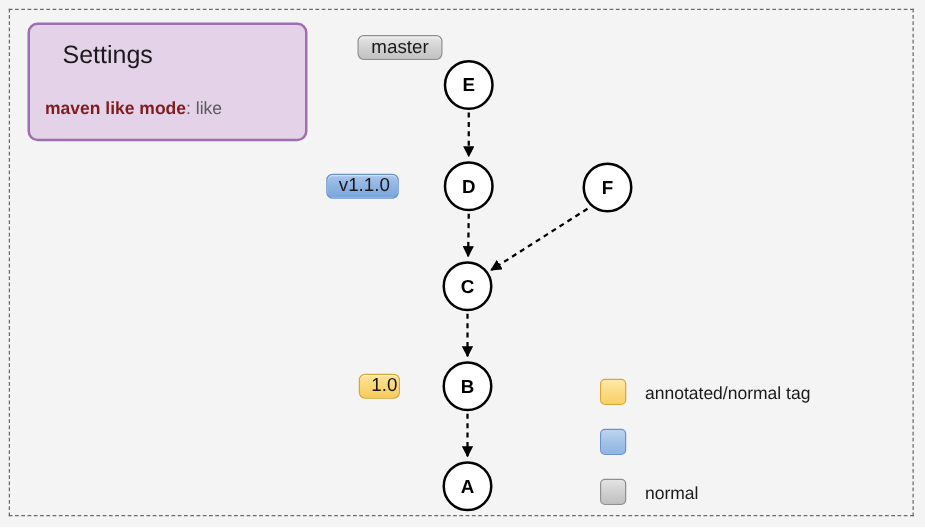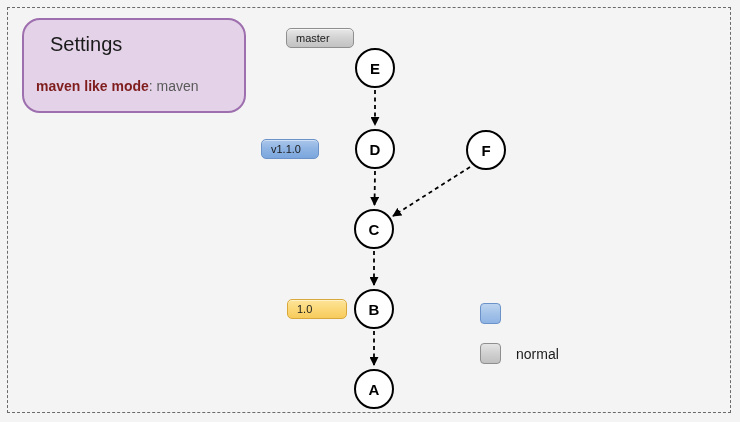--- a/index.html
+++ b/index.html
@@ -29,21 +29,21 @@
 
   
   #settings-panel {
     position: absolute;
     left: 22px;
     top: 18px;
     width: 224px;
     height: 95px;
     background: #e3d2e8;
     border: 2px solid #9e6fae;
-    border-radius: 18px;
+    border-radius: 8px;
     box-sizing: border-box;
   }
   #settings-title {
     position: absolute;
     left: 26px;
     top: 13px;
     font-size: 20px;
     color: #1a1a1a;
     white-space: nowrap;
   }
@@ -90,25 +90,25 @@
     z-index: 1;
   }
 
   
   .ref {
     position: absolute;
     height: 20px;
     line-height: 18px;
     padding: 0 9px;
     border-radius: 5px;
-    font-size: 11px;
+    font-size: 15px;
     color: #1a1a1a;
     box-sizing: border-box;
     white-space: nowrap;
-    text-align: left;
+    text-align: center;
     z-index: 4;
   }
   .ref.branch {
     background: linear-gradient(180deg, #e8e8e8 0%, #d2d2d2 50%, #c2c2c2 100%);
     border: 1px solid #8f8f8f;
     box-shadow: inset 0 1px 0 #f6f6f6;
   }
   .ref.lightweight {
     background: linear-gradient(180deg, #aac6ea 0%, #8fb4e3 48%, #7ba6dd 100%);
     border: 1px solid #6b93c9;
@@ -162,21 +162,21 @@
 </head>
 <body>
 
 <div id="canvas">
 
   <div id="frame"></div>
 
   <div id="settings-panel">
     <div id="settings-title">Settings</div>
     <div id="settings-row">
-      <span class="k">maven like mode</span><span class="v">: maven</span>
+      <span class="k">maven like mode</span><span class="v">: like</span>
     </div>
   </div>
 
   <svg id="edges" xmlns="http://www.w3.org/2000/svg">
     <defs>
       <marker id="arrow" viewBox="0 0 10 10" refX="9" refY="5" markerWidth="5" markerHeight="5" orient="auto-start-reverse">
         <path d="M 0 0 L 10 5 L 0 10 z" fill="#000000"></path>
       </marker>
     </defs>
 
@@ -205,23 +205,27 @@
     </div>
   <div class="node" style="left:354px; top:369px;">
       <span>A</span>
     </div>
   <div class="node" style="left:466px; top:130px;">
       <span>F</span>
     </div>
 
   <div class="ref branch" style="left:286px; top:28px; width:68px;">master</div>
   <div class="ref lightweight" style="left:261px; top:139px; width:58px;">v1.1.0</div>
-  <div class="ref annotated" style="left:287px; top:299px; width:60px;">1.0</div>
+  <div class="ref annotated" style="left:287px; top:299px; width:33px;">1.0</div>
 
   <div id="legend">
+    <div class="legend-row">
+      <span class="swatch annotated"></span>
+      <span class="legend-label">annotated/normal tag</span>
+    </div>
     <div class="legend-row">
       <span class="swatch lightweight"></span>
     </div>
     <div class="legend-row">
       <span class="swatch branch"></span>
       <span class="legend-label">normal</span>
     </div>
   </div>
 
 </div>

